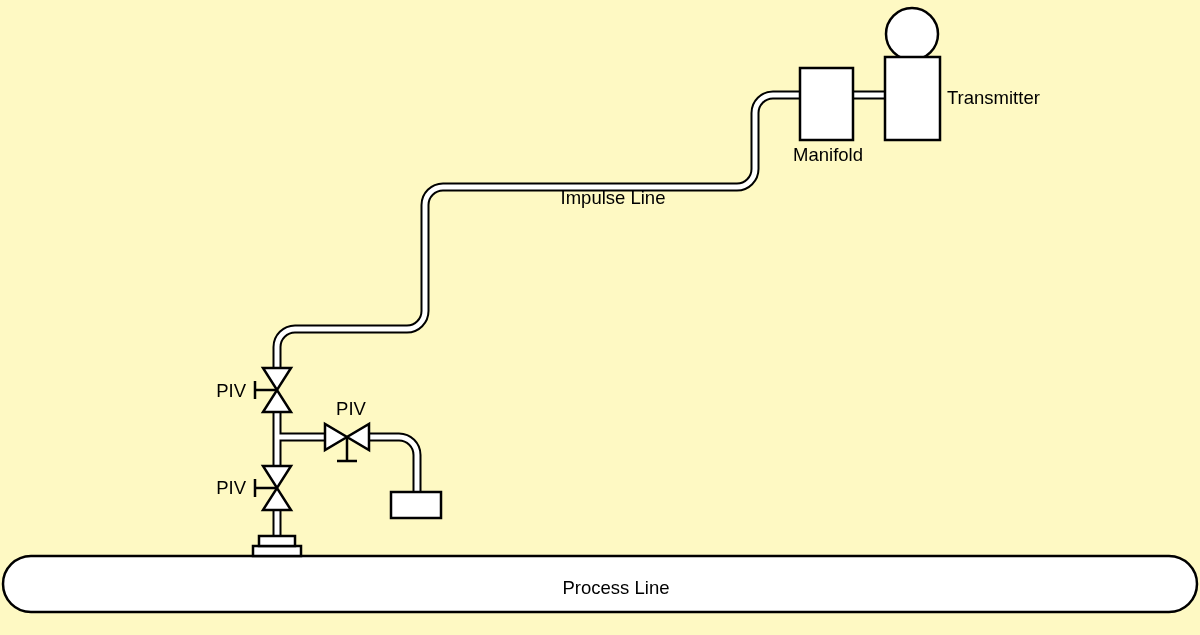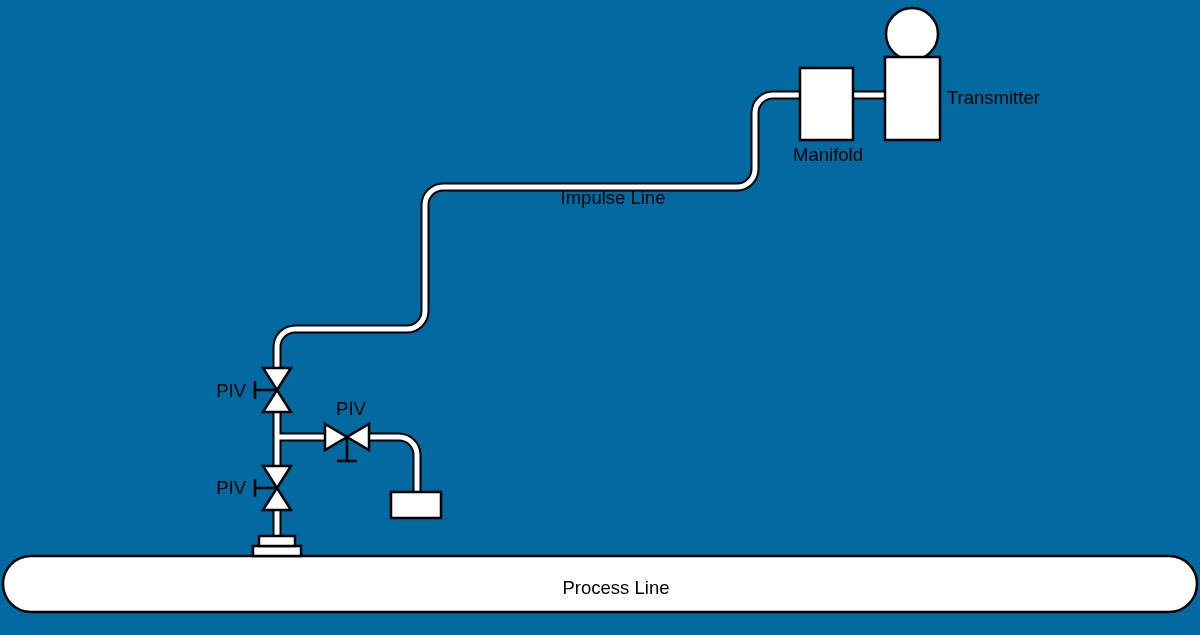--- a/index.html
+++ b/index.html
@@ -4,21 +4,21 @@
 <style>
   html, body {
     margin: 0;
     padding: 0;
     background: #ffffff;
   }
   .stage {
     position: relative;
     width: 1200px;
     height: 635px;
-    background: #0369a1;
+    background: #fef9c3;
     overflow: hidden;
   }
   svg { display: block; }
 
   .tube-o { fill: none; stroke: #000000; stroke-width: 9; stroke-linecap: butt; }
   .tube-i { fill: none; stroke: #ffffff; stroke-width: 5; stroke-linecap: butt; }
 
   .outline   { fill: #ffffff; stroke: #000000; stroke-width: 2.5; }
   .valve     { fill: #ffffff; stroke: #000000; stroke-width: 2.5; stroke-linejoin: miter; }
   .stem      { fill: none;    stroke: #000000; stroke-width: 2.5; }

